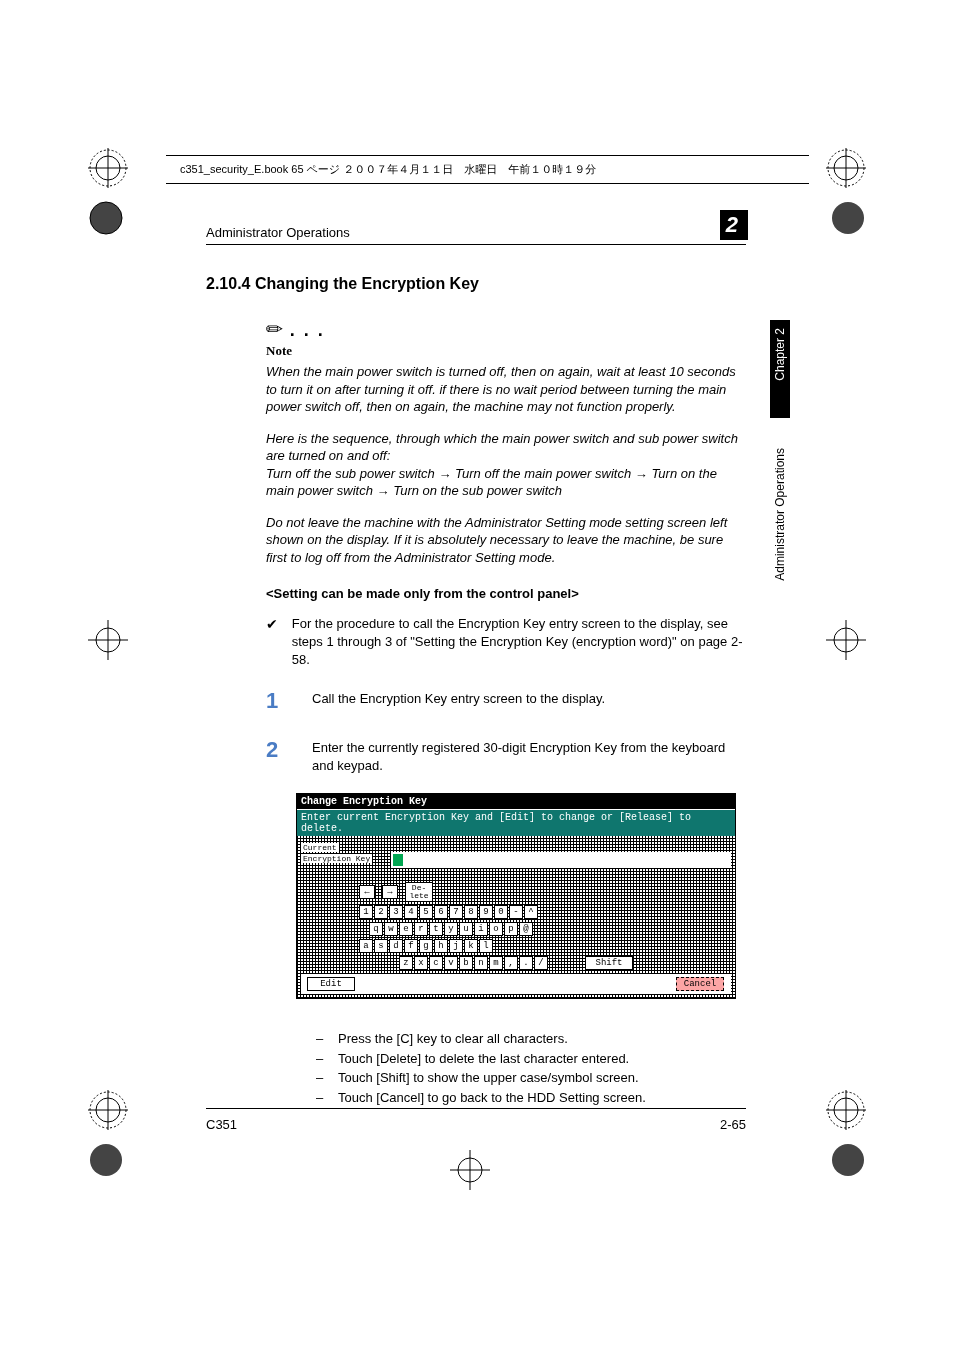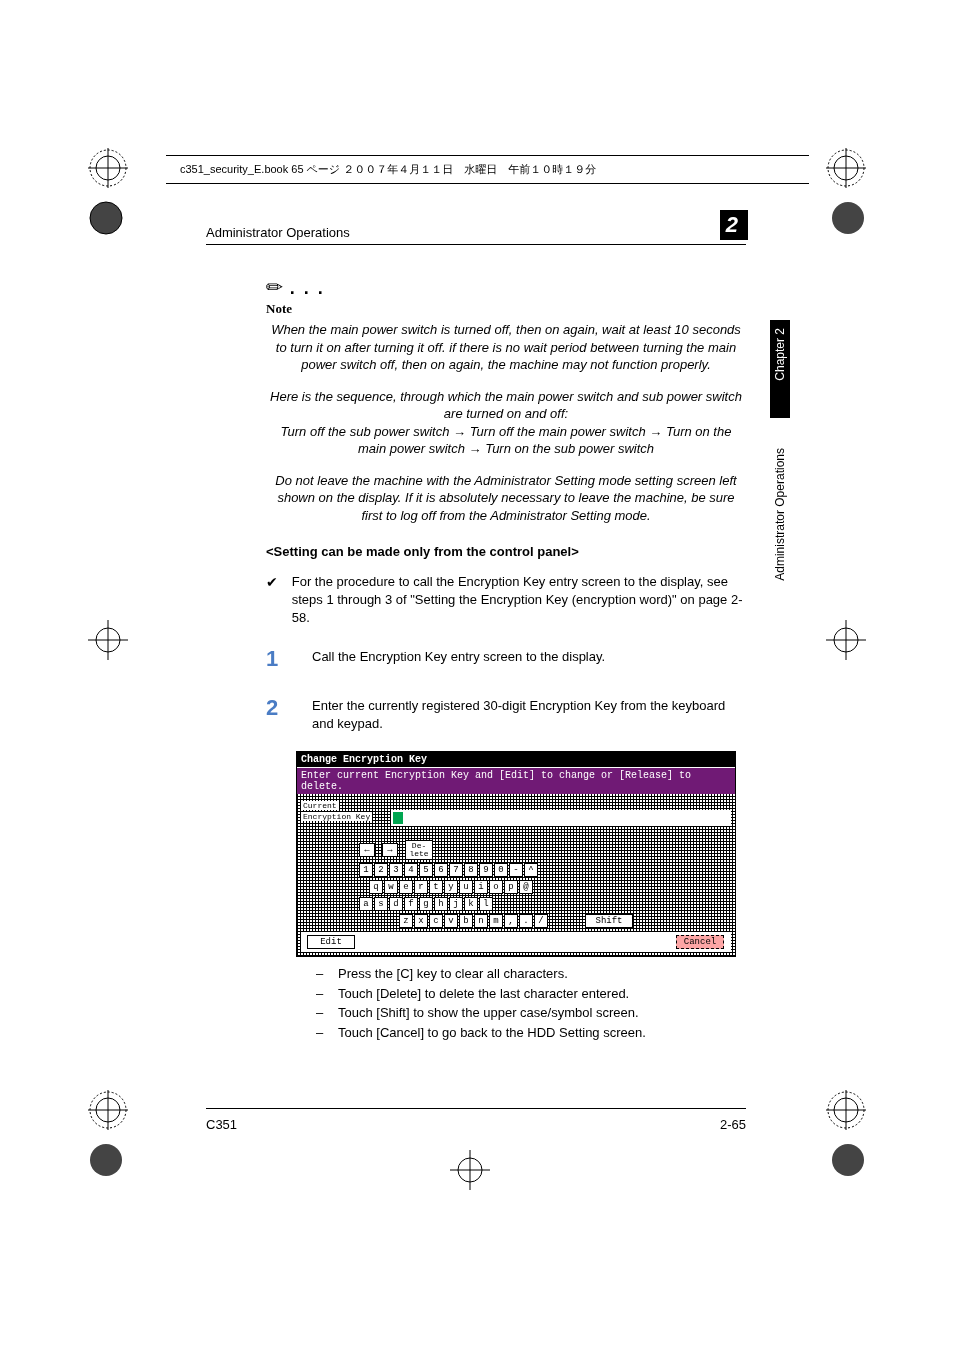--- a/index.html
+++ b/index.html
@@ -55,21 +55,21 @@
   .section-heading {
     font-size: 16px;
     font-weight: bold;
     margin-bottom: 24px;
   }
 
   .note-block { margin-left: 60px; margin-bottom: 20px; }
   .note-icon { font-size: 20px; display: inline-block; transform: rotate(-45deg); }
   .note-dots { font-weight: bold; font-size: 18px; letter-spacing: 2px; }
   .note-label { font-weight: bold; margin-top: 2px; margin-bottom: 4px; font-family: Liberation Serif, serif; }
-  .note-body { font-style: italic; line-height: 1.35; text-align: center; }
+  .note-body { font-style: italic; line-height: 1.35; }
   .note-body p { margin-bottom: 14px; }
 
   .sub-heading { font-weight: bold; margin-left: 60px; margin-bottom: 14px; }
 
   .check-item {
     display: flex; gap: 14px; margin-left: 60px; margin-bottom: 18px;
     line-height: 1.35;
   }
   .check-item .mark { font-size: 14px; }
 
@@ -79,24 +79,24 @@
     font-size: 22px; font-weight: bold; color: #4a7cc4;
     min-width: 18px;
   }
   .ol-body { flex: 1; padding-top: 4px; }
 
   .screenshot {
     margin-left: 90px; width: 440px;
     border: 1px solid #000;
     font-family: "Courier New", monospace;
     font-size: 10px;
-    margin-bottom: 7px;
+    margin-bottom: 30px;
   }
   .scr-title { background: #000; color: #fff; padding: 2px 4px; font-weight: bold; }
-  .scr-instr { background: #701a75; color: #fff; padding: 2px 4px; border-top: 1px solid #fff; }
+  .scr-instr { background: #0f766e; color: #fff; padding: 2px 4px; border-top: 1px solid #fff; }
   .scr-body {
     background-image: repeating-linear-gradient(0deg,#000 0 1px,transparent 1px 3px),
                       repeating-linear-gradient(90deg,#000 0 1px,transparent 1px 3px);
     background-size: 3px 3px;
     padding: 6px 4px 4px 4px;
     position: relative;
   }
   .scr-lbl { background: #fff; display: inline-block; font-size: 8px; line-height: 9px; padding: 0 2px; }
   .cursor { display: inline-block; width: 10px; height: 12px; background: #00a651; vertical-align: middle; }
   .input-area { background:#fff; display:block; height:16px; margin-left:90px; position:relative; top:-12px; }
@@ -227,20 +227,21 @@
 <div class="side-tab black"><span>Chapter 2</span></div>
 <div class="side-tab white"><span>Administrator Operations</span></div>
 
 <div class="content">
 
   <div class="running-head">
     <span>Administrator Operations</span>
     <span class="chapnum-box">2</span>
   </div>
 
+  <div class="section-heading">2.10.4  Changing the Encryption Key</div>
 
   <div class="note-block">
     <div><span class="note-icon">✎</span><span class="note-dots"> . . .</span></div>
     <div class="note-label">Note</div>
     <div class="note-body">
       <p>When the main power switch is turned off, then on again, wait at least 10 seconds to turn it on after turning it off. if there is no wait period between turning the main power switch off, then on again, the machine may not function properly.</p>
       <p>
         <span>Here is the sequence, through which the main power switch and sub power switch are turned on and off:</span><br>
         <span>Turn off the sub power switch </span><span class="arrow">→</span>
         <span> Turn off the main power switch </span><span class="arrow">→</span>

